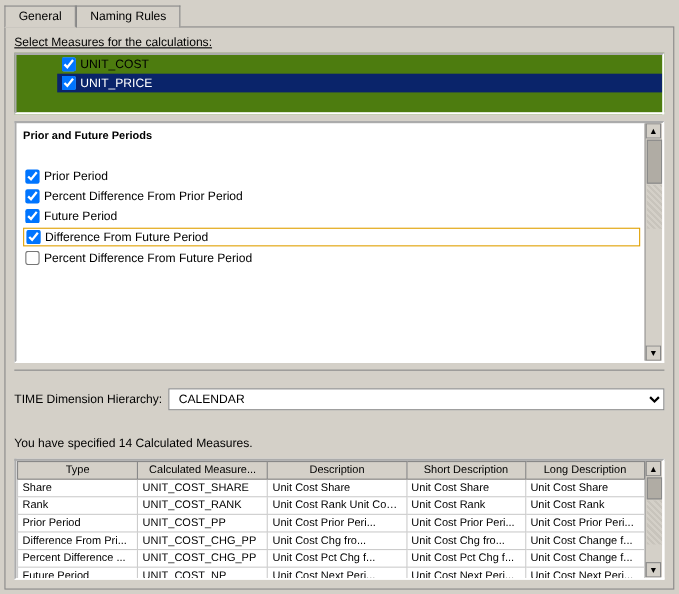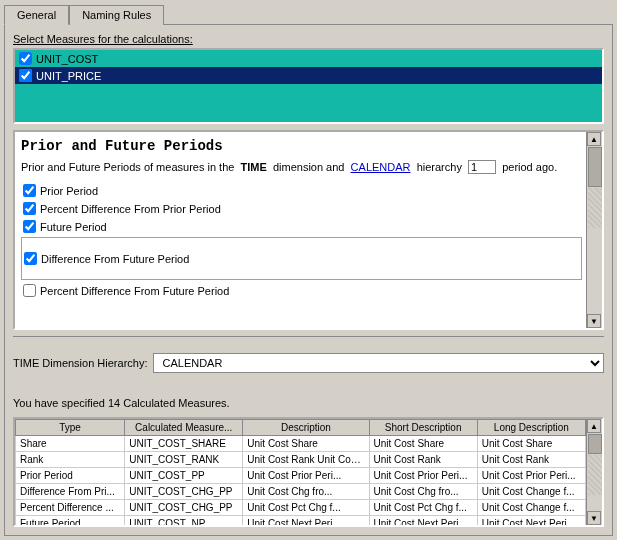--- a/index.html
+++ b/index.html
@@ -56,23 +56,24 @@
 
     .section-label {
       font-size: 11px;
       margin-bottom: 3px;
       text-decoration: underline;
     }
 
     
     .measures-list {
       border: 2px inset #fff;
-      background: #14b8a6;
-      height: 76px;
+      background: #4d7c0f;
+      height: 56px;
       overflow-y: auto;
+      padding-left: 37px;
     }
     .measure-item {
       display: flex;
       align-items: center;
       gap: 4px;
       padding: 2px 4px;
       font-size: 11px;
     }
     .measure-item.selected {
       background: #0a246a;
@@ -103,23 +104,22 @@
     }
 
     .scrollable-content {
       flex: 1;
       overflow-y: auto;
       padding: 6px;
     }
 
     .section-header {
       font-weight: bold;
-      font-size: 14px;
-      margin-bottom: 6px;
-      font-family: Liberation Mono, monospace;
+      font-size: 10px;
+      margin-bottom: 24px;
     }
 
     .description-text {
       font-size: 11px;
       margin-bottom: 8px;
       line-height: 1.4;
     }
 
     .link {
       color: #0000cc;
@@ -136,21 +136,21 @@
       padding: 1px 2px;
     }
     .checkbox-row input[type="checkbox"] {
       width: 13px;
       height: 13px;
     }
 
     .highlighted-row {
       border: 1px solid #e0a000;
       background: #fff;
-      padding: 14px 2px;
+      padding: 1px 2px;
     }
 
     
     .time-dimension-row {
       display: flex;
       align-items: center;
       gap: 6px;
       padding: 16px 0;
       border-top: 1px solid #888;
     }
@@ -270,29 +270,20 @@
         </div>
       </div>
     </div>
 
     <div style="flex:1;overflow:hidden;display:flex;flex-direction:column;gap:4px;">
 
       <div class="calc-details">
         <div class="calc-details-inner">
           <div class="scrollable-content" style="padding-right: 20px;">
             <div class="section-header">Prior and Future Periods</div>
-            <div class="description-text">
-              <span>Prior and Future Periods of measures in the</span>
-              &nbsp;<strong>TIME</strong>&nbsp;
-              <span>dimension and</span>
-              &nbsp;<span class="link">CALENDAR</span>&nbsp;
-              <span>hierarchy</span>
-              &nbsp;<input type="number" value="1" style="width: 28px;">&nbsp;
-              <span>period ago.</span>
-            </div>
 
             <div class="checkbox-row">
               <input type="checkbox" checked="" style="">
               <span>Prior Period</span>
             </div>
             <div class="checkbox-row">
               <input type="checkbox" checked="" style="">
               <span>Percent Difference From Prior Period</span>
             </div>
             <div class="checkbox-row">

